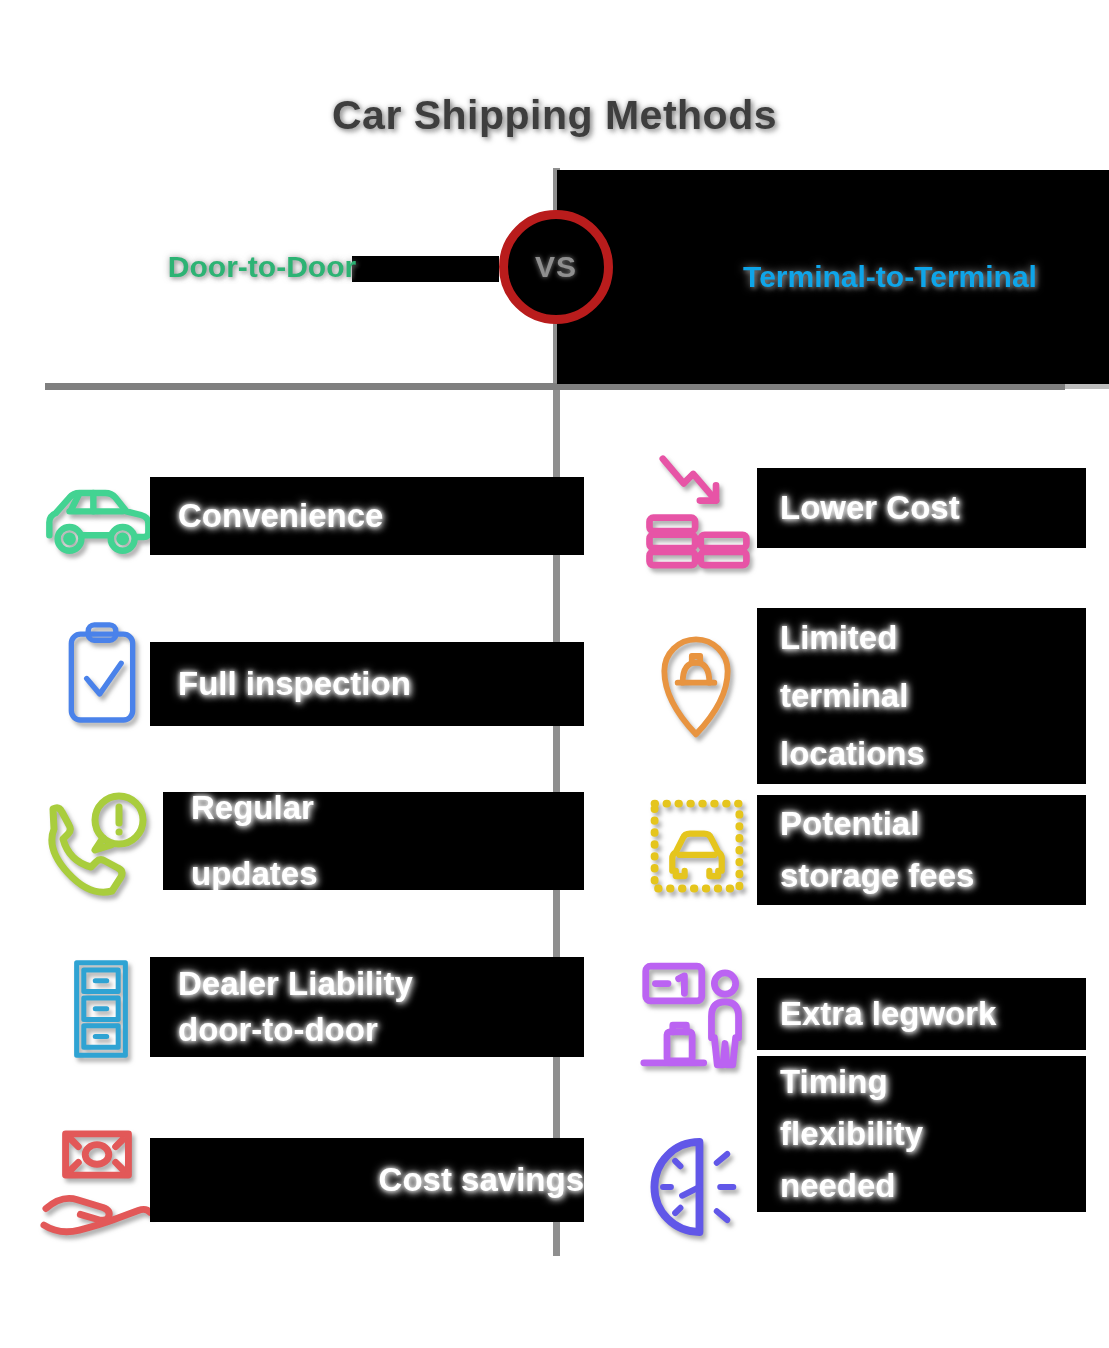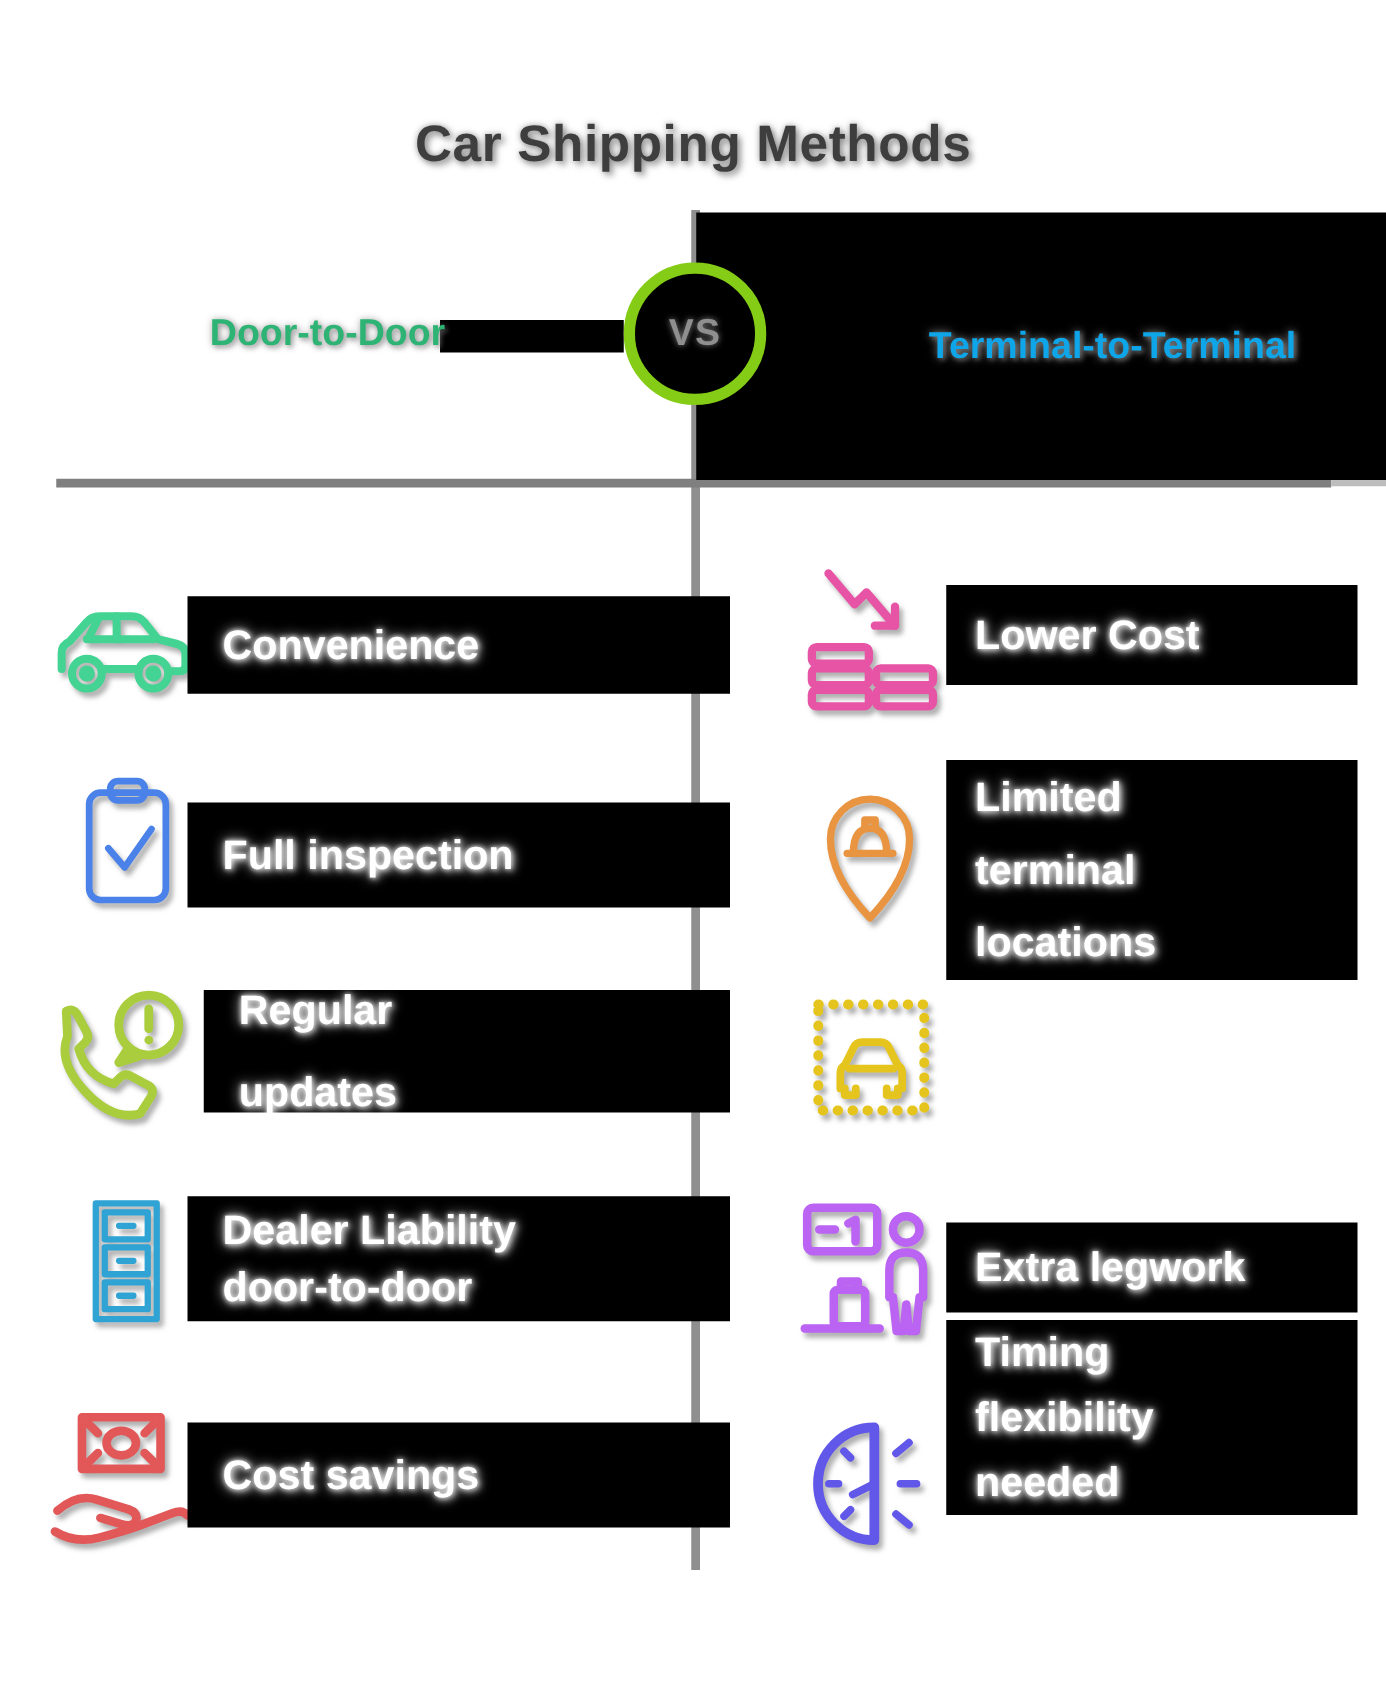--- a/index.html
+++ b/index.html
@@ -18,21 +18,21 @@
                       display:flex;align-items:center;justify-content:center;padding-left:80px;box-sizing:content-box;}
   .header-right-panel .hdr{font-size:30px;font-weight:700;
         text-shadow:0 0 8px rgba(200,200,200,.65),2px 2px 4px rgba(160,160,160,.5);}
   .header-left{position:absolute;left:0;top:250px;width:524px;text-align:center;z-index:2;}
   .header-left .hdr{font-size:30px;font-weight:700;
         text-shadow:0 0 6px rgba(120,120,120,.6),2px 2px 4px rgba(120,120,120,.55);}
 
   .connector{position:absolute;left:352px;top:256px;width:147px;height:26px;background:#000;z-index:2;}
 
   .vs-badge{position:absolute;left:499px;top:210px;width:96px;height:96px;border-radius:50%;
-            border:9px solid #84cc16;background:#000;z-index:3;
+            border:9px solid #b91c1c;background:#000;z-index:3;
             display:flex;align-items:center;justify-content:center;}
   .vs-badge .vs{color:#8f8f8f;font-size:30px;font-weight:700;letter-spacing:1px;
             text-shadow:0 0 5px rgba(160,160,160,.8);}
 
   .band{position:absolute;background:#000;display:flex;flex-direction:column;justify-content:center;z-index:2;}
   .band .line{display:block;color:#ffffff;font-weight:700;font-size:33px;
         text-shadow:0 0 10px rgba(255,255,255,.95),0 0 4px rgba(255,255,255,.85),2px 2px 6px rgba(255,255,255,.55);}
   .band.pl-left{padding-left:28px;}
   .band.pl-right{padding-left:23px;}
 
@@ -47,21 +47,21 @@
   .L1b{left:150px;top:477px;width:406px;height:78px;}
   .L2i{left:56px;top:620px;width:92px;height:108px;}
   .L2b{left:150px;top:642px;width:406px;height:84px;}
   .L3i{left:38px;top:786px;width:120px;height:122px;}
   .L3b{left:163px;top:792px;width:393px;height:98px;gap:20px;}
   .L3b .line{line-height:46px;}
   .L4i{left:58px;top:956px;width:86px;height:106px;}
   .L4b{left:150px;top:957px;width:406px;height:100px;}
   .L4b .line{line-height:46px;}
   .L5i{left:38px;top:1126px;width:118px;height:110px;}
-  .L5b{left:150px;top:1138px;width:406px;height:84px;}
+  .L5b{left:150px;top:1138px;width:406px;height:84px;text-align:right;}
 
   
   .R1i{left:640px;top:446px;width:114px;height:130px;}
   .R1b{left:757px;top:468px;width:306px;height:80px;}
   .R2i{left:646px;top:618px;width:100px;height:136px;}
   .R2b{left:757px;top:608px;width:306px;height:176px;}
   .R2b .line{line-height:58px;}
   .R3i{left:644px;top:790px;width:106px;height:112px;}
   .R3b{left:757px;top:795px;width:306px;height:110px;}
   .R3b .line{line-height:52px;}
@@ -194,20 +194,24 @@
   </div>
 
   <div class="icon R3i" style="color: rgb(229, 197, 29);">
     <svg viewBox="0 0 120 120" aria-hidden="true">
       <rect class="dots" x="12" y="12" width="96" height="96"></rect>
       <path d="M32 88 v-14 q0 -5 4 -7 l8 -16 q2 -5 8 -5 h16 q6 0 8 5 l8 16 q4 2 4 7 v14"></path>
       <path d="M40 70 h40"></path>
       <path d="M36 88 v6 h10 v-6 M74 88 v6 h10 v-6"></path>
     </svg>
   </div>
+  <div class="band pl-right R3b">
+    <span class="line">Potential</span>
+    <span class="line">storage fees</span>
+  </div>
 
   <div class="icon R4i" style="color: rgb(187, 99, 242);">
     <svg viewBox="0 0 120 125" aria-hidden="true">
       <rect x="8" y="12" width="58" height="36" rx="5"></rect>
       <path d="M18 30 h13"></path>
       <path d="M48 40 v-18 l-6 3"></path>
       <circle cx="90" cy="30" r="11"></circle>
       <path d="M76 86 v-22 q0 -15 14 -15 q14 0 14 15 v22"></path>
       <path d="M79 86 l3 28 h6 l2 -22 2 22 h6 l3 -28"></path>
       <rect x="30" y="80" width="26" height="30" rx="3"></rect>

